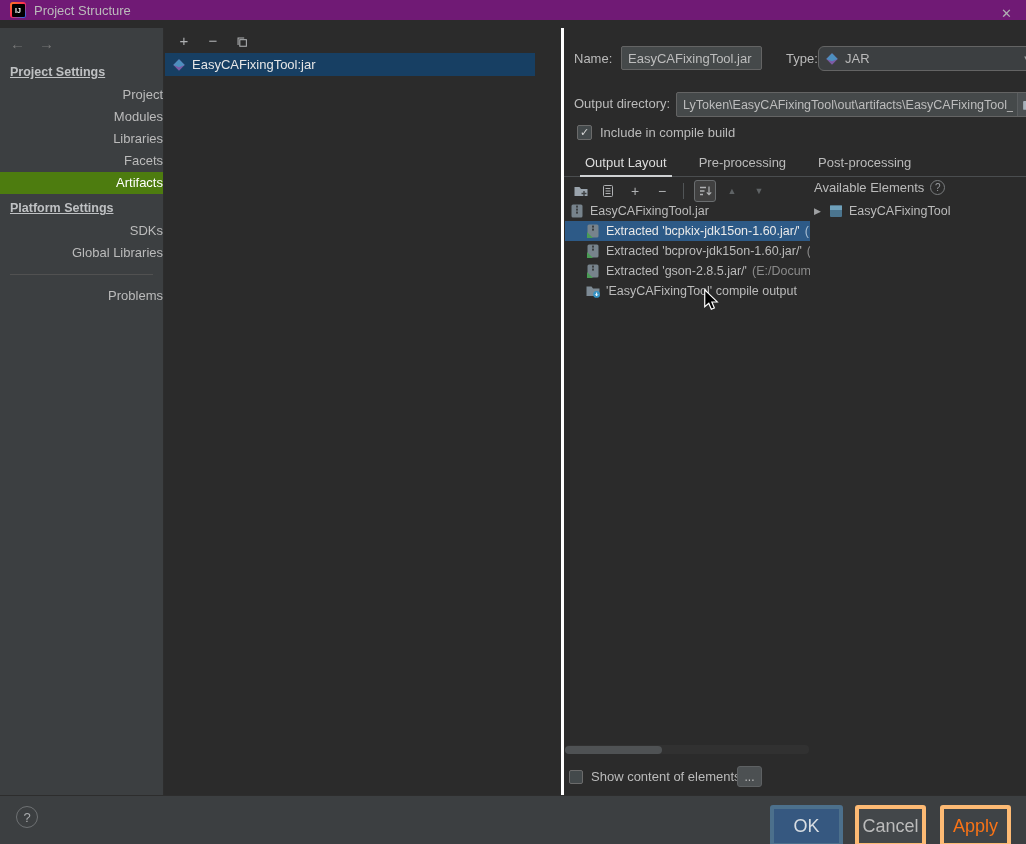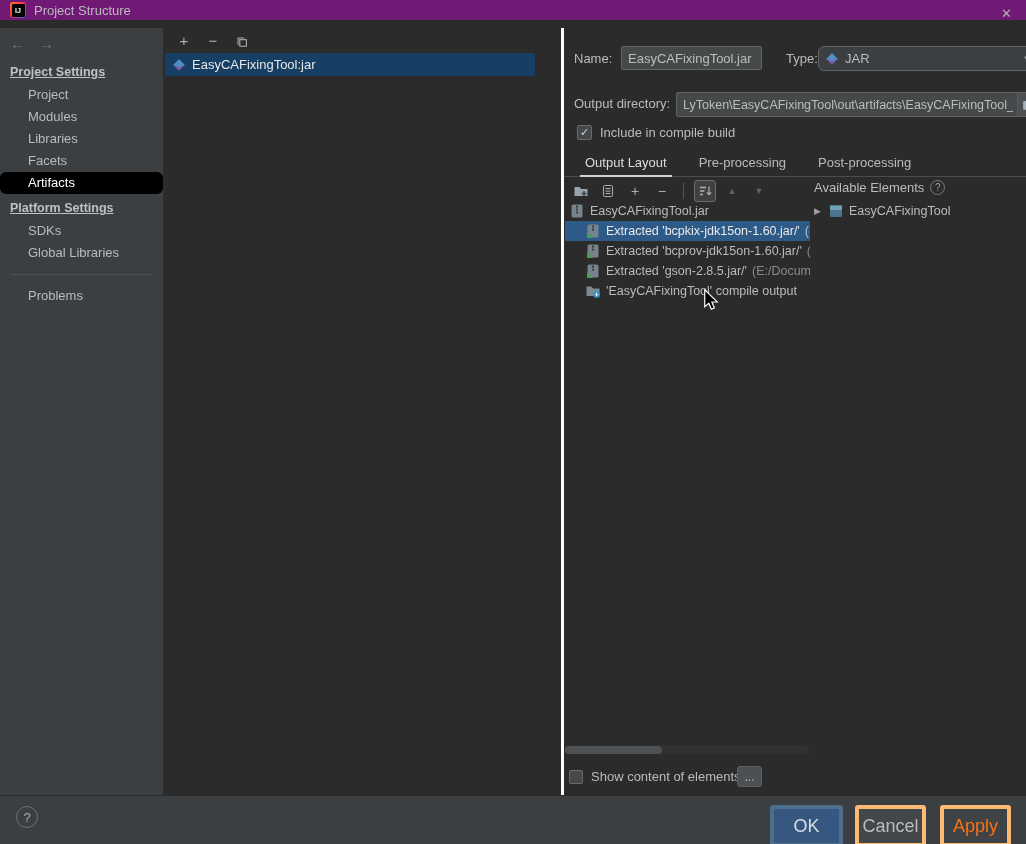--- a/index.html
+++ b/index.html
@@ -14,22 +14,22 @@
   .titlebar { position:absolute; left:0; top:0; width:1026px; height:20px; background:#701a75; display:flex; align-items:center; padding:0 10px; z-index:6; }
   .ij-logo { width:16px; height:16px; border-radius:3px; padding:1.5px; background:linear-gradient(135deg,#fc801d,#fe2857 50%,#007eff); margin-right:8px; }
   .ij-logo-inner { width:100%; height:100%; background:#000; color:#fff; font-size:7px; font-weight:bold; display:flex; align-items:center; justify-content:center; border-radius:1px; letter-spacing:0; }
   .win-title { color:#bbbbbb; font-size:13px; }
   .close-btn { position:absolute; right:14px; top:6px; color:#afb1b3; font-size:13px; cursor:pointer; line-height:16px; }
   
   .sidebar { position:absolute; left:0; top:28px; width:164px; bottom:49px; background:#3c3f41; border-right:1px solid #2d2d2d; }
   .nav-row { display:flex; gap:14px; padding:8px 10px 6px 10px; }
   .nav-arrow { color:#787878; font-size:15px; line-height:16px; cursor:pointer; background:none; border:none; font-family:inherit; }
   .side-header { font-weight:bold; color:#bfc1c3; padding:7px 10px 5px 10px; font-size:12.5px;text-decoration:underline; }
-  .side-item { height:22px; line-height:22px; padding-left:28px; color:#bbbbbb; cursor:pointer; white-space:nowrap; }
-  .side-item.selected { background:#000000; color:#ffffff;border-radius:6px; }
+  .side-item { height:22px; line-height:22px; padding-left:28px; color:#bbbbbb; cursor:pointer; white-space:nowrap;text-align:right; }
+  .side-item.selected { background:#4d7c0f; color:#ffffff; }
   .side-divider { height:1px; background:#515151; margin:10px 10px 10px 10px; }
   .side-item.problems { margin-top:8px; }
   
   .artifacts-panel { position:absolute; left:165px; top:28px; width:370px; bottom:49px; background:#2b2b2b; }
   .ap-toolbar { height:25px; display:flex; align-items:center; padding-left:10px; gap:11px; }
   .tb-btn { background:none; border:none; color:#afb1b3; font-size:15px; line-height:16px; width:18px; height:18px; display:flex; align-items:center; justify-content:center; cursor:pointer; font-family:inherit; }
   .artifact-row { height:23px; display:flex; align-items:center; gap:6px; padding-left:7px; background:#173f63; color:#e6e6e6; cursor:pointer; }
   
   .details { position:absolute; left:536px; top:28px; right:0; bottom:49px; background:#2b2b2b; border-left:3px solid #ffffff;margin-left:25px; }
   .lbl { position:absolute; color:#bbbbbb; }

